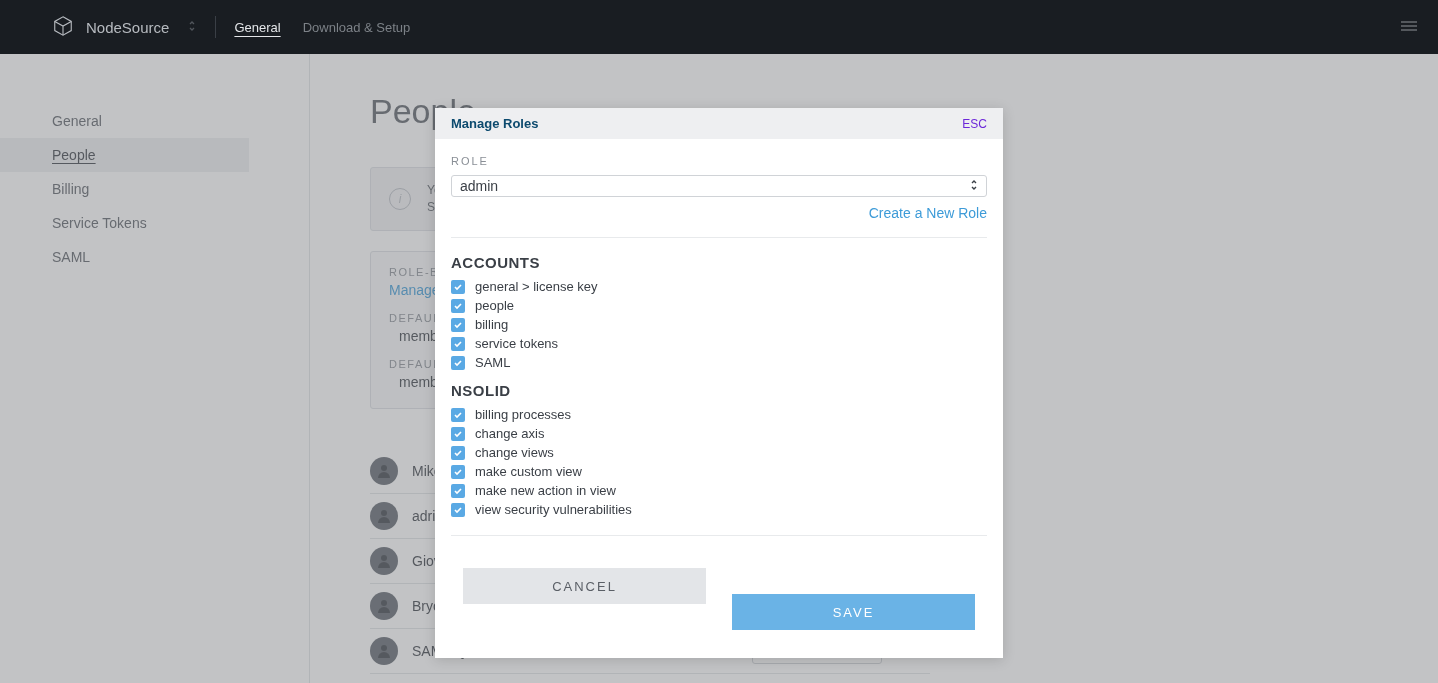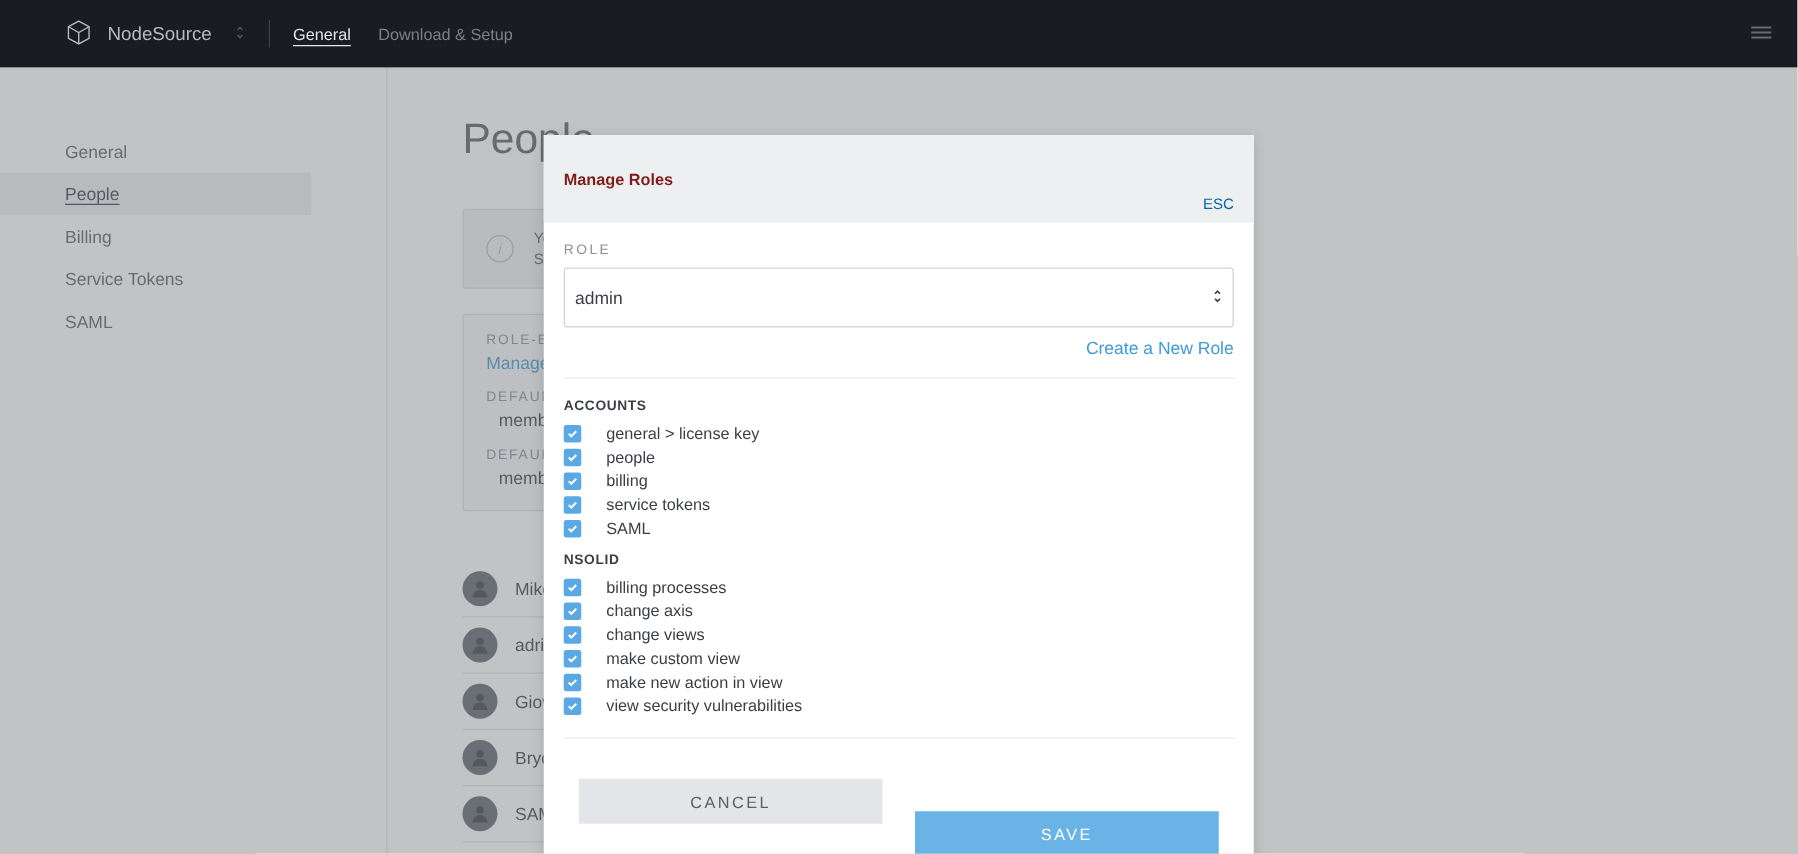--- a/index.html
+++ b/index.html
@@ -113,38 +113,38 @@
     background: #fff;
     margin-top: 54px;
     box-shadow: 0 2px 12px rgba(0,0,0,.15);
   }
   .modal-head {
     background: #eeeff1;
     padding: 8px 16px;
     display: flex; justify-content: space-between; align-items: center;
     font-size: 13px;
   }
-  .modal-head .title { font-weight: 600; color: #7f1d1d; }
-  .modal-head .esc { color: #0369a1; font-size: 12px; margin-top: 40px; }
+  .modal-head .title { font-weight: 600; color: #0c4a6e; }
+  .modal-head .esc { color: #6d28d9; font-size: 12px; }
   .modal-body { padding: 16px; }
   .mlabel { font-size: 11px; letter-spacing: 2px; color: #8a8f96; }
   .role-dd-select {
-    width: 100%; height: 48px; margin-top: 8px;
+    width: 100%; height: 22px; margin-top: 8px;
     border: 1px solid #d0d3d7; border-radius: 3px;
     padding: 0 8px; font-size: 14px; color: #3a3f46; background: #fff;
     display: flex; align-items: center; justify-content: space-between;
   }
   .role-dd-select .caret { font-size: 10px; }
   .create-link { color: #3d9bd8; font-size: 14px; display: block; text-align: right; margin-top: 8px; }
 
   .hr { border: none; border-top: 1px solid #e8eaec; margin: 16px 0; }
 
   .perm-group { margin-top: 4px; }
-  .perm-head { font-size: 11px; font-weight: 700; color: #3a3f46; letter-spacing: 0.5px; margin-bottom: 6px; }
-  .perm-item { display: flex; align-items: center; gap: 20px; font-size: 13px; color: #3a3f46; padding: 2px 0; }
+  .perm-head { font-size: 15px; font-weight: 700; color: #3a3f46; letter-spacing: 0.5px; margin-bottom: 6px; }
+  .perm-item { display: flex; align-items: center; gap: 10px; font-size: 13px; color: #3a3f46; padding: 2px 0; }
   .cb {
     width: 14px; height: 14px; border-radius: 2px; background: #5aa9e4;
     display: flex; align-items: center; justify-content: center;
   }
   .cb svg { display: block; }
 
   .modal-foot { display: flex; gap: 26px; padding: 28px; }
   .btn {
     flex: 1; height: 36px; border: none;
     font-size: 13px; letter-spacing: 2px; cursor: pointer;

